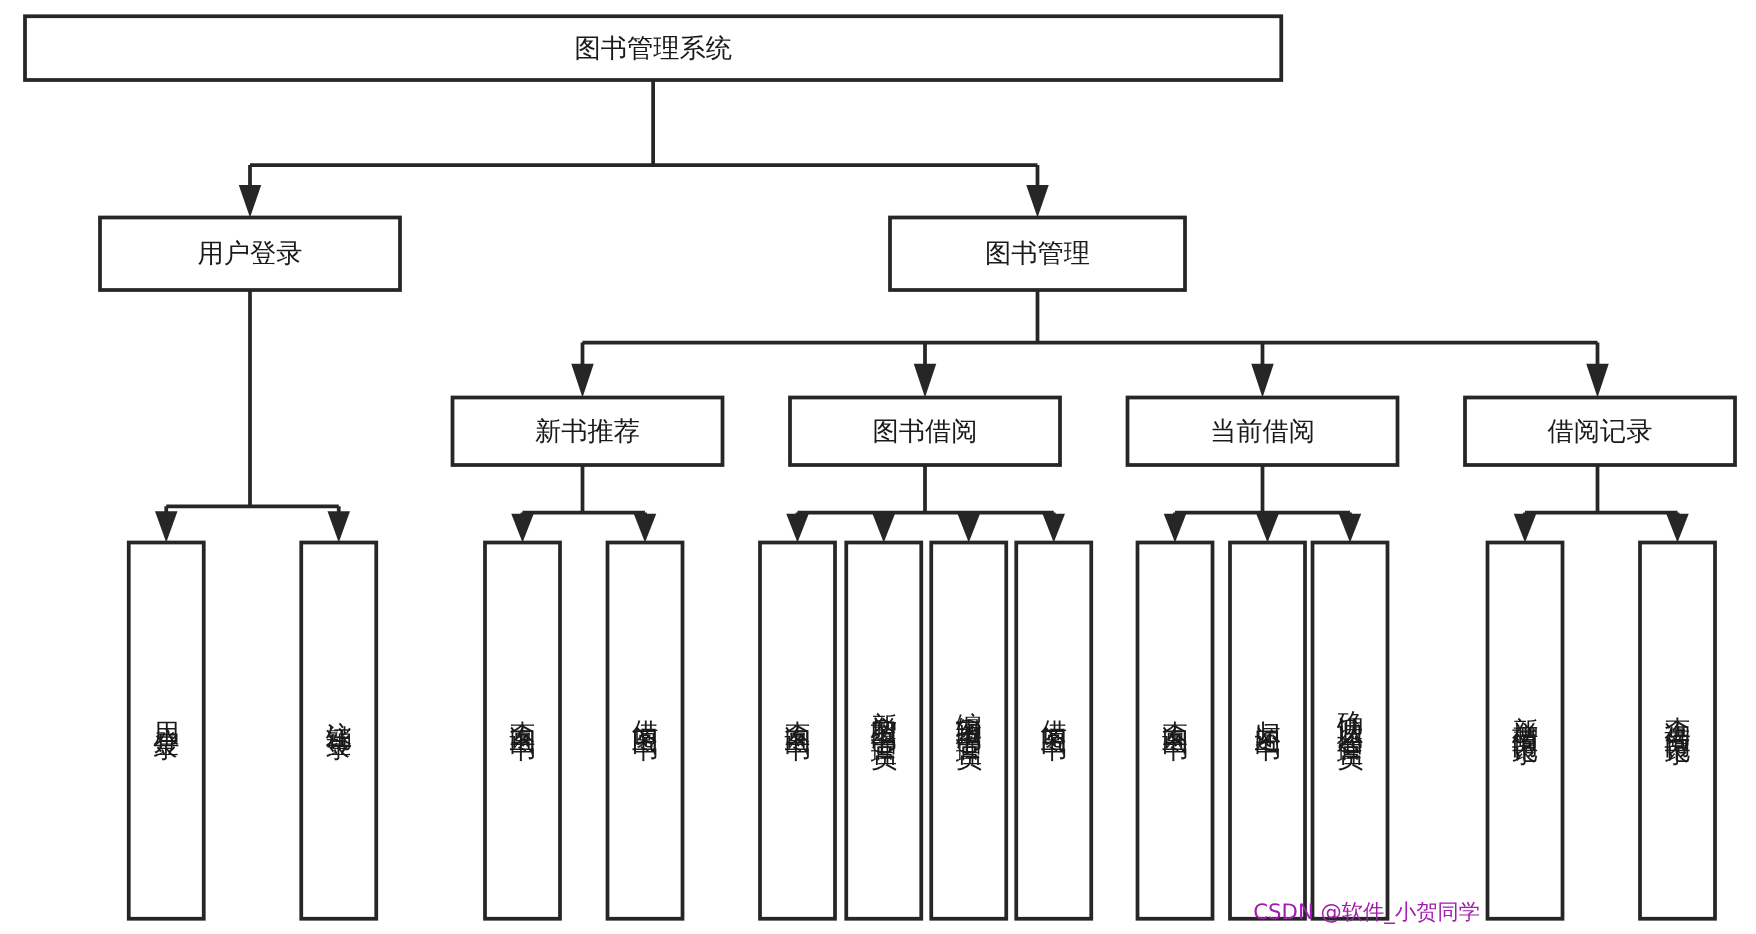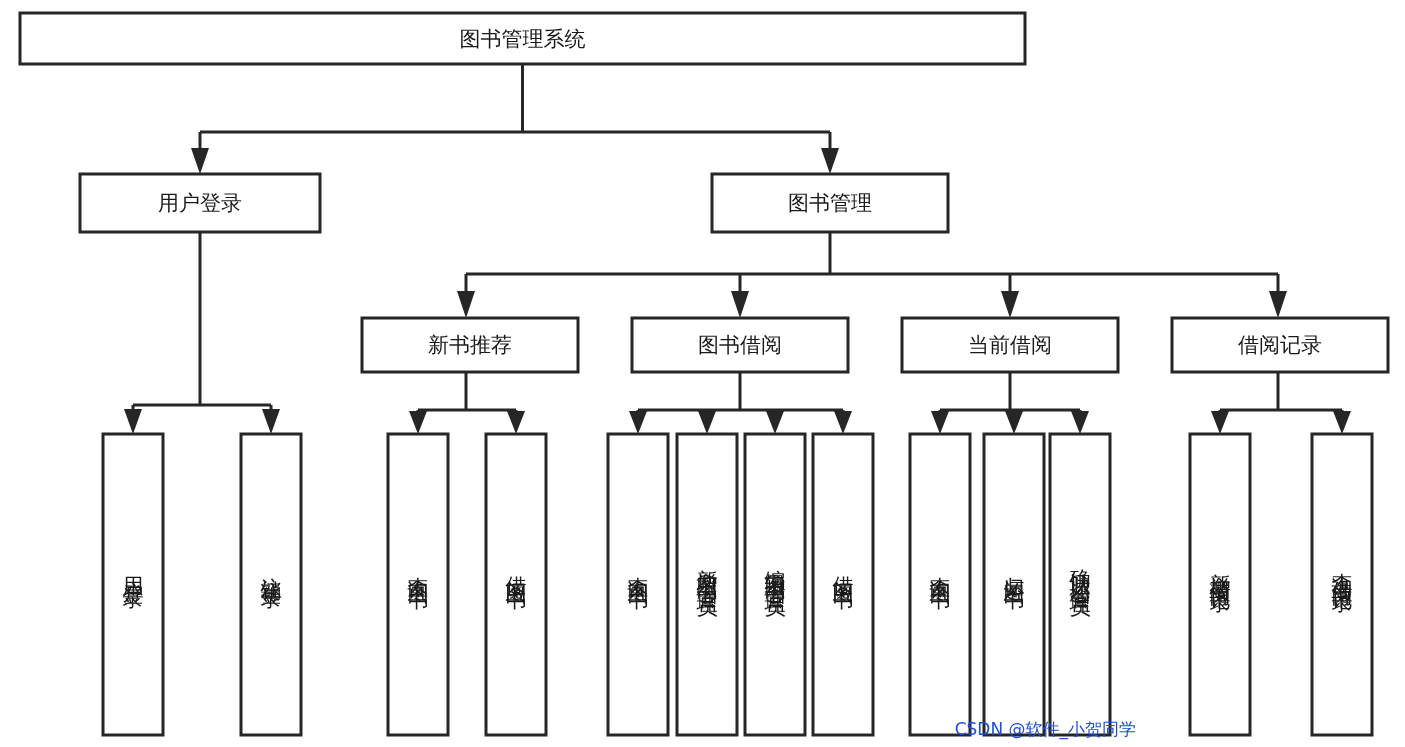--- a/index.html
+++ b/index.html
@@ -11,20 +11,21 @@
     width: 1405px;
     height: 747px;
     overflow: hidden;
     font-family: "DejaVu Sans", "Liberation Sans", sans-serif;
   }
   #diagram-root {
     position: relative;
     width: 1146px;
     height: 747px;
     background: #ffffff;
+    padding-left: 48px;
   }
   svg.diagram-canvas {
     position: absolute;
     top: 0;
     left: 0;
     width: 1405px;
     height: 747px;
   }
   .node-box {
     fill: #ffffff;
@@ -58,21 +59,21 @@
     glyph-orientation-vertical: 0;
     text-anchor: middle;
     letter-spacing: 4px;
   }
   .watermark-text {
     position: absolute;
     right: 10px;
     bottom: 6px;
     font-family: "DejaVu Sans", "Liberation Sans", sans-serif;
     font-size: 17px;
-    color: #1d4ed8;
+    color: #a21caf;
     white-space: pre;
     user-select: none;
   }
 </style>
 </head>
 <body>
 
 <div id="diagram-root">
 
   <svg class="diagram-canvas" viewBox="0 0 1405 747" xmlns="http://www.w3.org/2000/svg">

